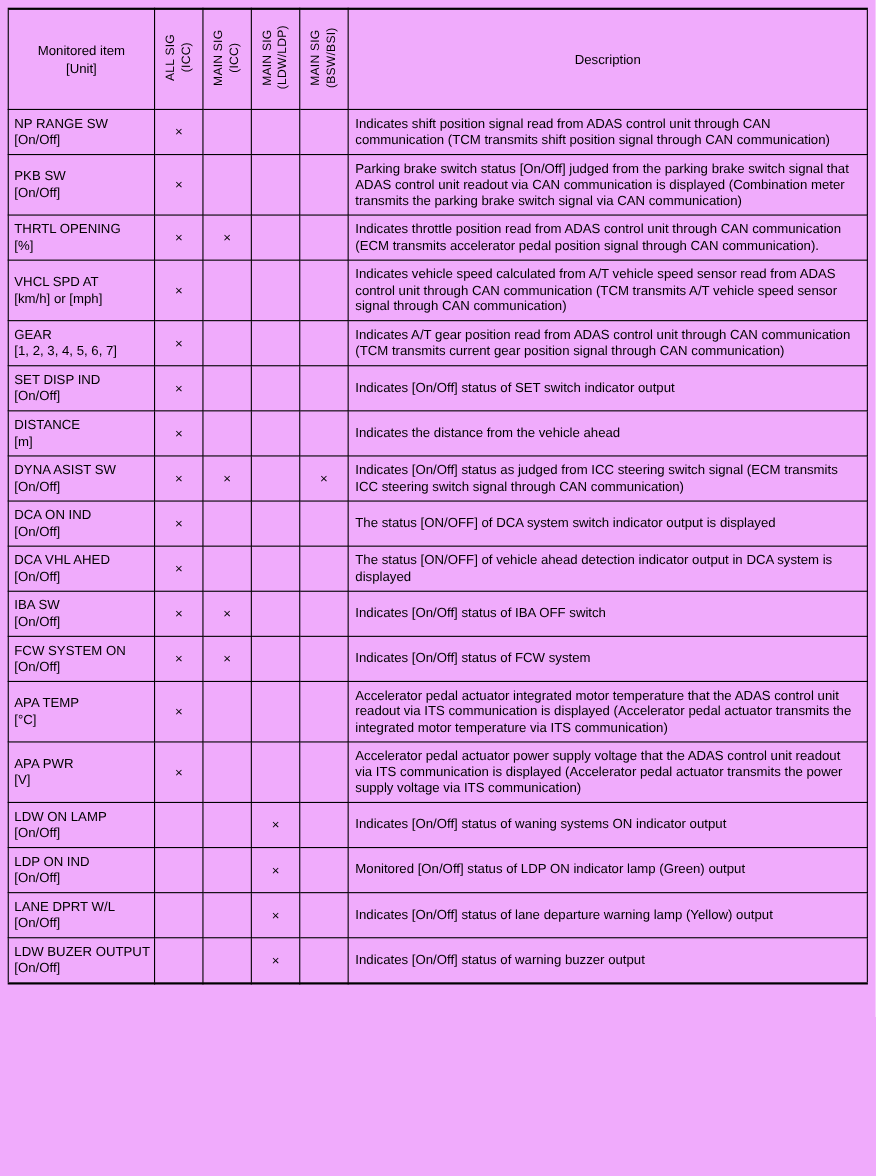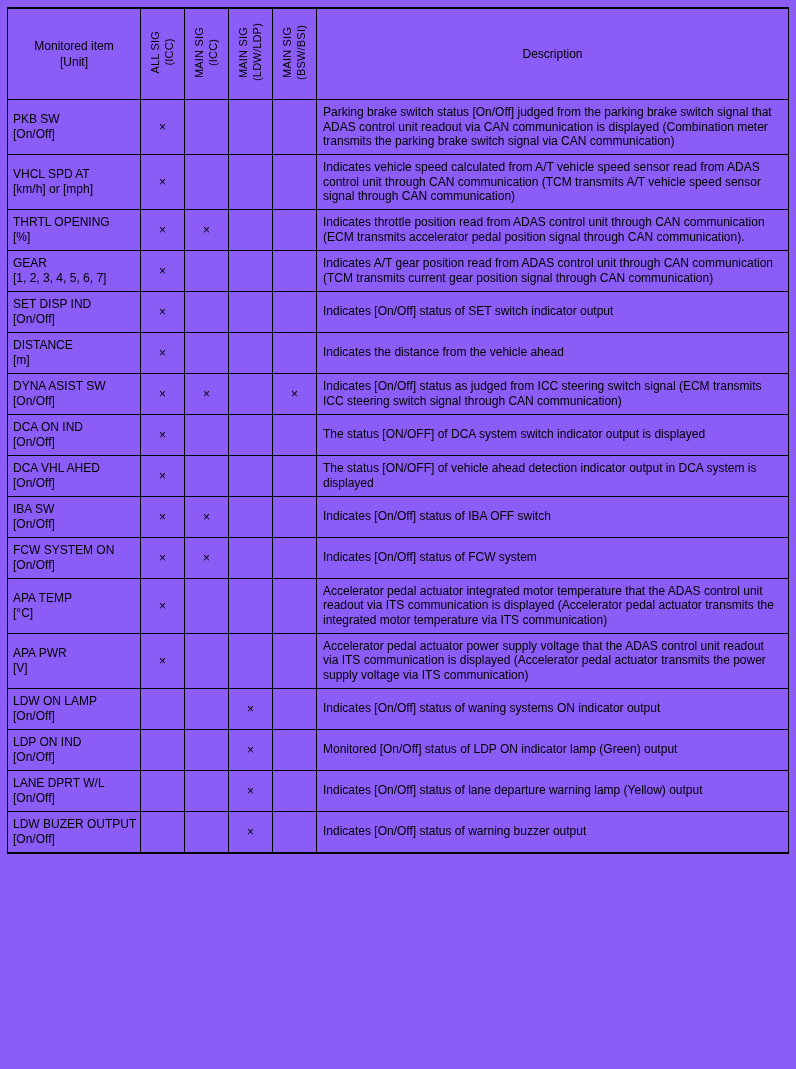--- a/index.html
+++ b/index.html
@@ -7,21 +7,21 @@
     padding: 0;
     background: #ffffff;
     font-family: "Liberation Sans", sans-serif;
     color: #000;
   }
   .page {
     width: 796px;
     min-height: 1069px;
     box-sizing: border-box;
     padding: 7px;
-    background: #8b5cf6;
+    background: #f0abfc;
   }
   table.data-table {
     border-collapse: collapse;
     width: 781px;
     table-layout: fixed;
     border: 1px solid #000;
     border-top: 2px solid #000;
     border-bottom: 2px solid #000;
   }
   .data-table th, .data-table td {
@@ -100,45 +100,54 @@
         </th>
         <th class="sig-header">
           <span class="vtext">MAIN SIG
 (BSW/BSI)</span>
         </th>
         <th>Description</th>
       </tr>
     </thead>
     <tbody>
         <tr>
+          <td class="item-cell">NP RANGE SW
+[On/Off]</td>
+          <td class="mark-cell">×</td>
+          <td class="mark-cell"></td>
+          <td class="mark-cell"></td>
+          <td class="mark-cell"></td>
+          <td class="desc-cell">Indicates shift position signal read from ADAS control unit through CAN communication (TCM transmits shift position signal through CAN communication)</td>
+        </tr>
+        <tr>
           <td class="item-cell">PKB SW
 [On/Off]</td>
           <td class="mark-cell">×</td>
           <td class="mark-cell"></td>
           <td class="mark-cell"></td>
           <td class="mark-cell"></td>
           <td class="desc-cell">Parking brake switch status [On/Off] judged from the parking brake switch signal that ADAS control unit readout via CAN communication is displayed (Combination meter transmits the parking brake switch signal via CAN communication)</td>
+        </tr>
+        <tr>
+          <td class="item-cell">THRTL OPENING
+[%]</td>
+          <td class="mark-cell">×</td>
+          <td class="mark-cell">×</td>
+          <td class="mark-cell"></td>
+          <td class="mark-cell"></td>
+          <td class="desc-cell">Indicates throttle position read from ADAS control unit through CAN communication (ECM transmits accelerator pedal position signal through CAN communication).</td>
         </tr>
         <tr>
           <td class="item-cell">VHCL SPD AT
 [km/h] or [mph]</td>
           <td class="mark-cell">×</td>
           <td class="mark-cell"></td>
           <td class="mark-cell"></td>
           <td class="mark-cell"></td>
           <td class="desc-cell">Indicates vehicle speed calculated from A/T vehicle speed sensor read from ADAS control unit through CAN communication (TCM transmits A/T vehicle speed sensor signal through CAN communication)</td>
-        </tr>
-        <tr>
-          <td class="item-cell">THRTL OPENING
-[%]</td>
-          <td class="mark-cell">×</td>
-          <td class="mark-cell">×</td>
-          <td class="mark-cell"></td>
-          <td class="mark-cell"></td>
-          <td class="desc-cell">Indicates throttle position read from ADAS control unit through CAN communication (ECM transmits accelerator pedal position signal through CAN communication).</td>
         </tr>
         <tr>
           <td class="item-cell">GEAR
 [1, 2, 3, 4, 5, 6, 7]</td>
           <td class="mark-cell">×</td>
           <td class="mark-cell"></td>
           <td class="mark-cell"></td>
           <td class="mark-cell"></td>
           <td class="desc-cell">Indicates A/T gear position read from ADAS control unit through CAN communication (TCM transmits current gear position signal through CAN communication)</td>
         </tr>

